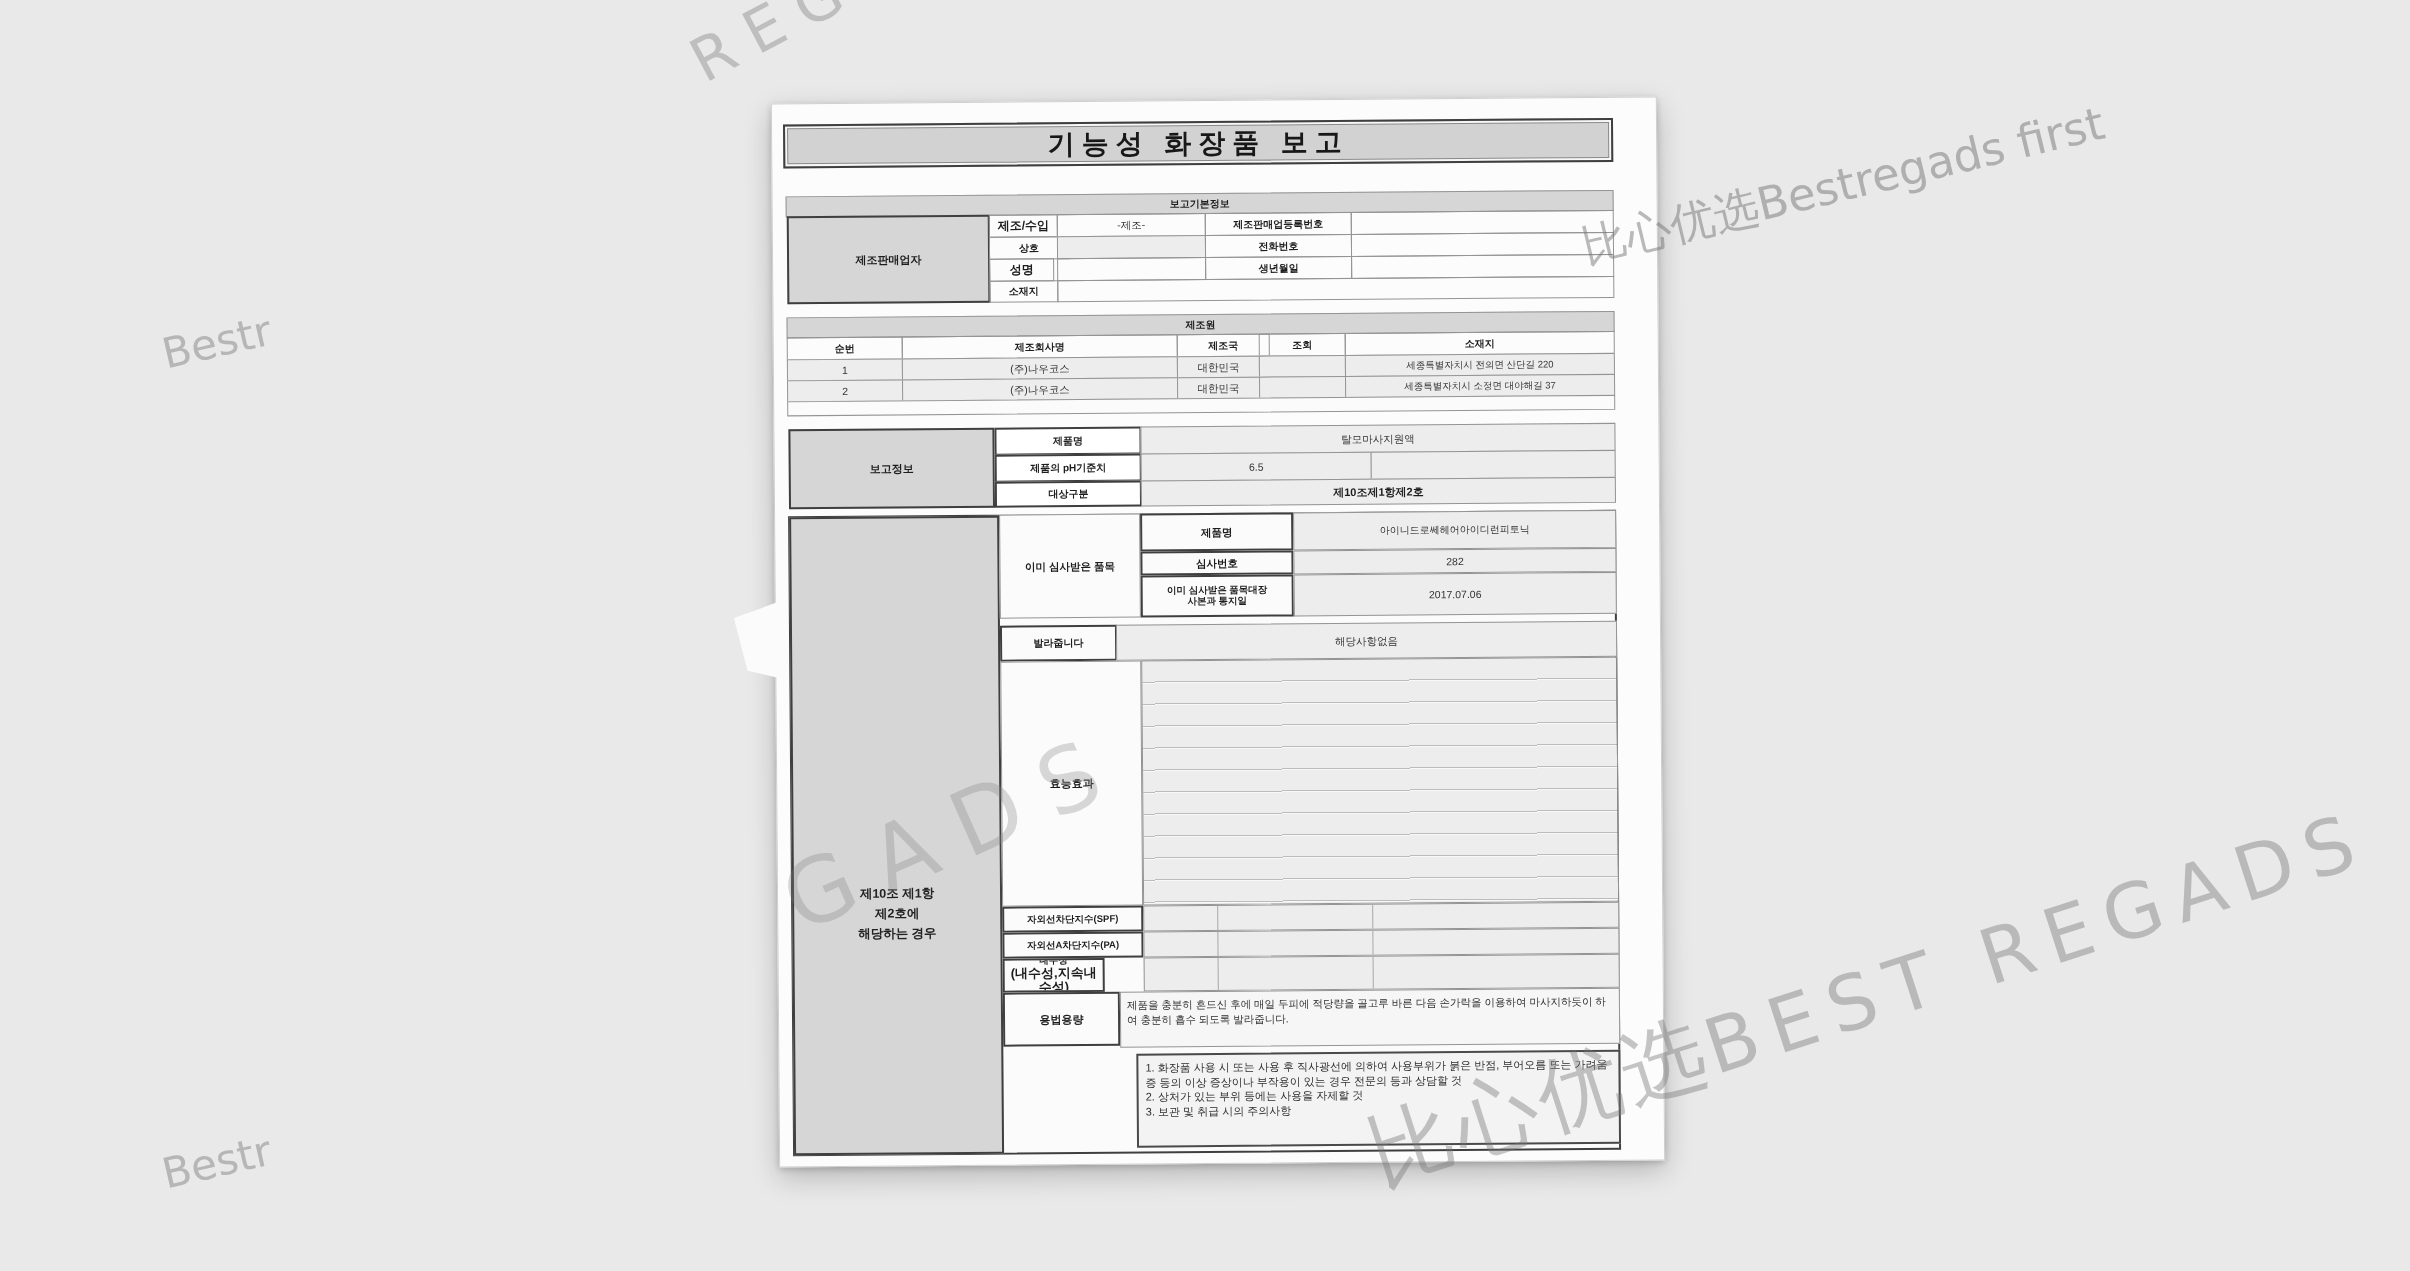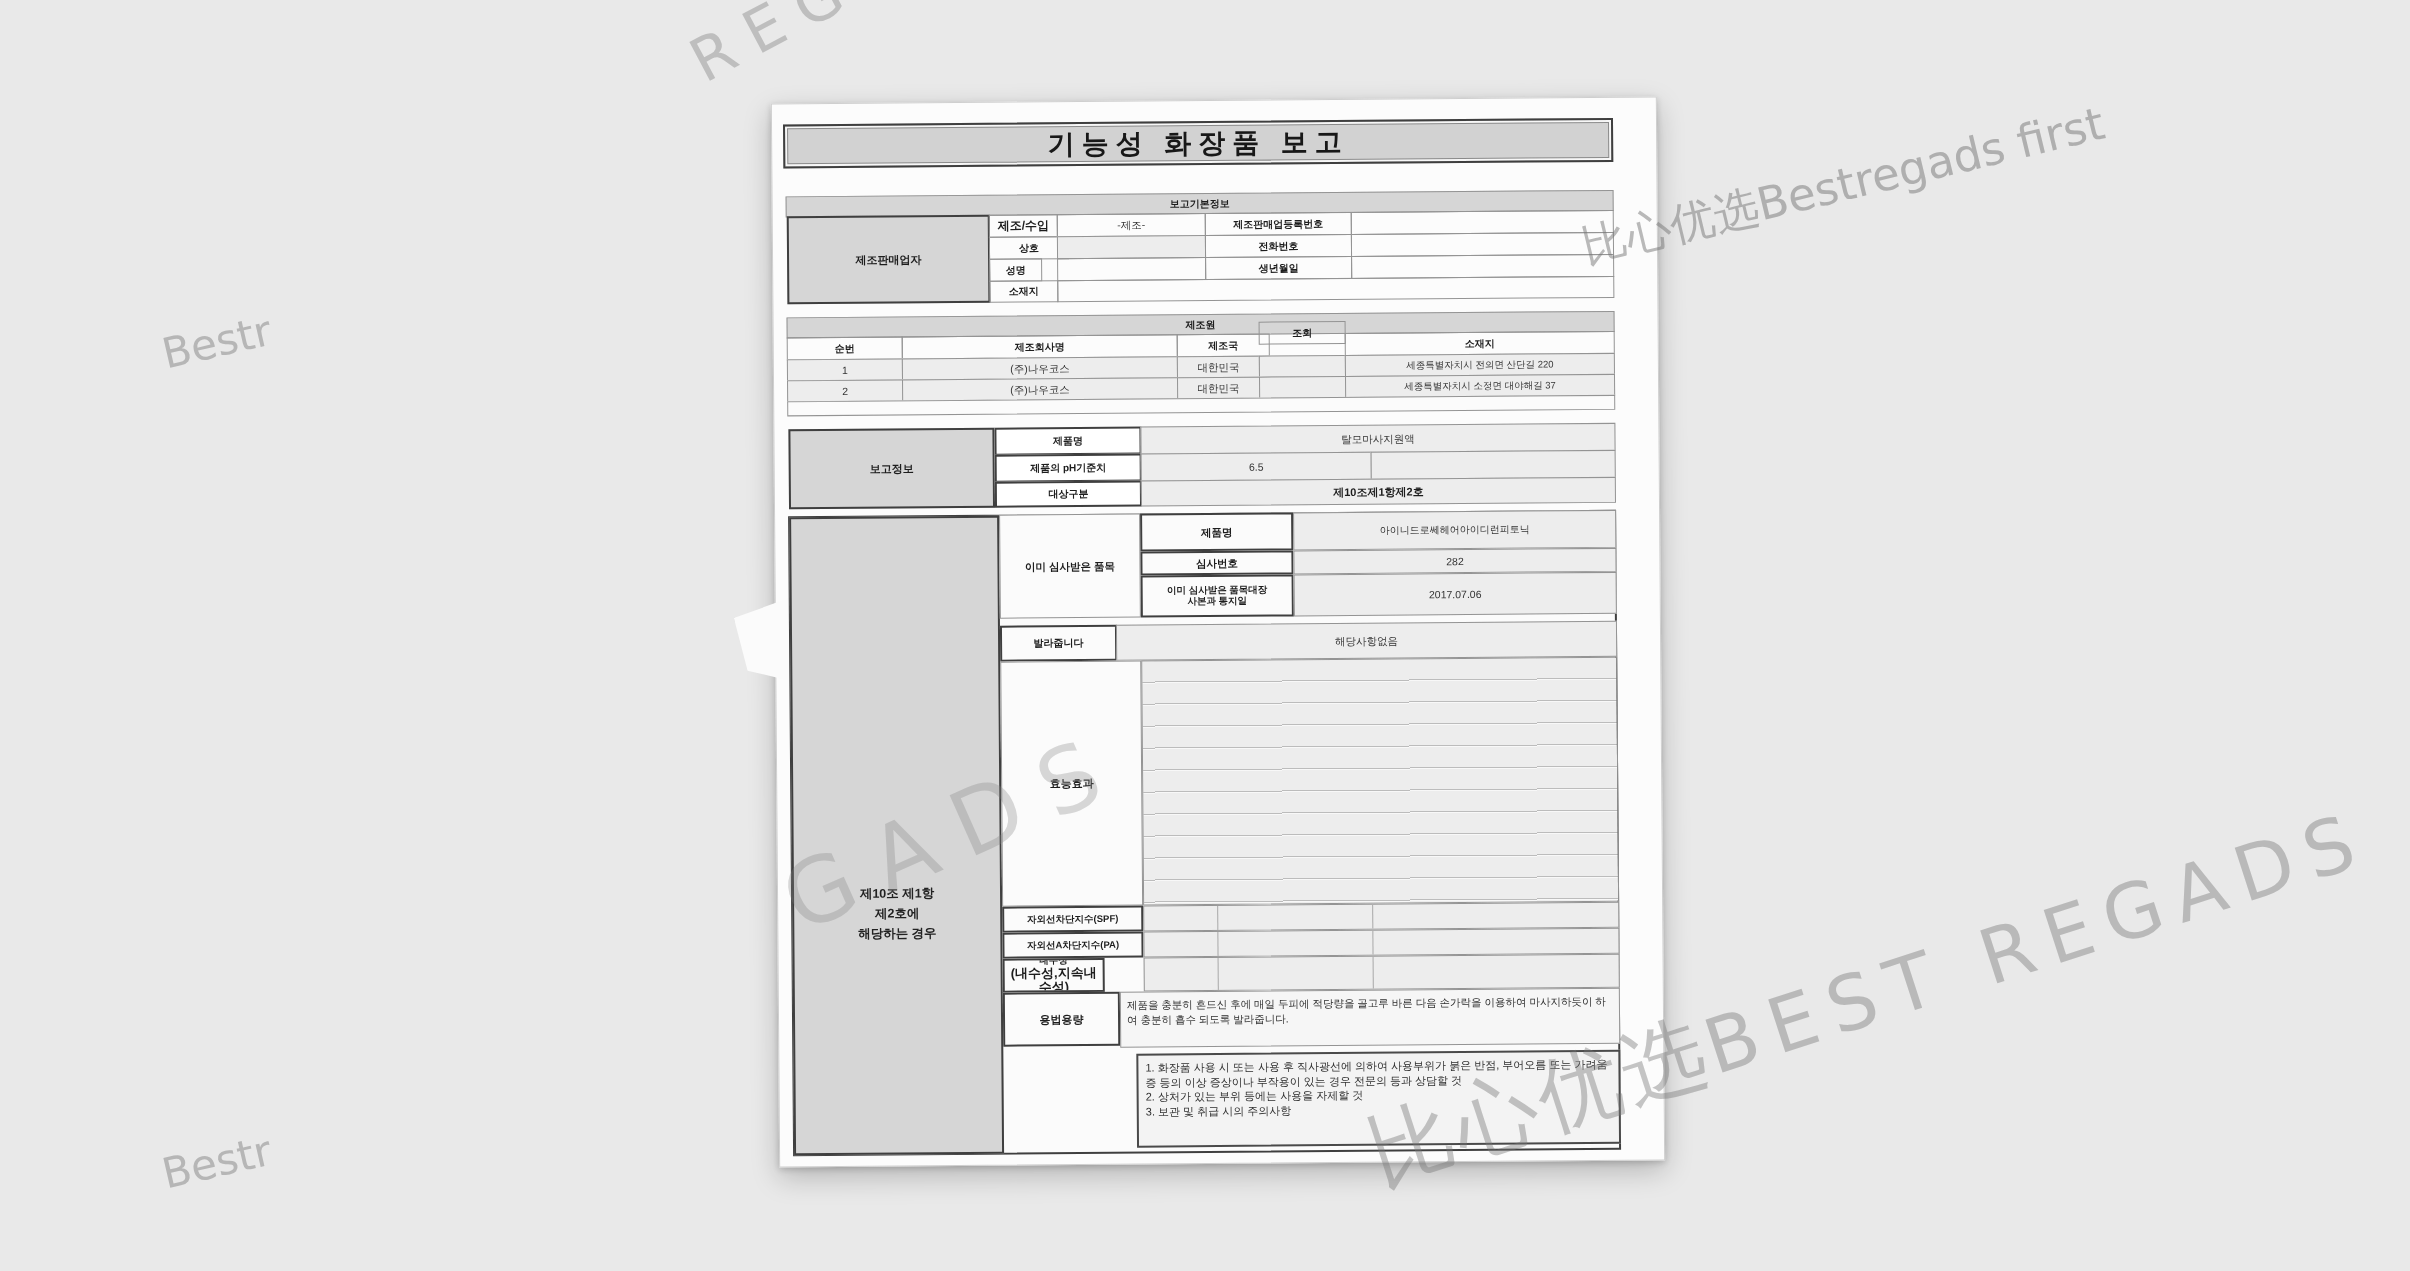--- a/index.html
+++ b/index.html
@@ -69,33 +69,33 @@
   <div class="cell" style="left:216px;top:112px;width:69px;height:23px;font-size:12px;">제조/수입</div>
   <div class="cell val" style="left:284px;top:112px;width:149px;height:23px;">-제조-</div>
   <div class="cell" style="left:432px;top:112px;width:147px;height:23px;font-size:10px;">제조판매업등록번호</div>
   <div class="cell val" style="left:578px;top:112px;width:263px;height:23px;"></div>
 
   <div class="cell" style="left:216px;top:134px;width:80px;height:23px;font-size:10px;">상호</div>
   <div class="cell val band" style="left:284px;top:134px;width:149px;height:23px;"></div>
   <div class="cell" style="left:432px;top:134px;width:147px;height:23px;font-size:10px;">전화번호</div>
   <div class="cell val" style="left:578px;top:134px;width:263px;height:23px;"></div>
 
-  <div class="cell" style="left:216px;top:156px;width:53px;height:23px;font-size:10px;">성명</div>
+  <div class="cell" style="left:216px;top:156px;width:65px;height:23px;font-size:12px;">성명</div>
   <div class="cell val" style="left:284px;top:156px;width:149px;height:23px;"></div>
   <div class="cell" style="left:432px;top:156px;width:147px;height:23px;font-size:10px;">생년월일</div>
   <div class="cell val" style="left:578px;top:156px;width:263px;height:23px;"></div>
 
   <div class="cell" style="left:216px;top:178px;width:69px;height:22px;font-size:10px;">소재지</div>
   <div class="cell val" style="left:284px;top:178px;width:557px;height:22px;"></div>
 
   <div class="cell fill" style="left:13px;top:213px;width:828px;height:21px;font-size:10px;">제조원</div>
   <div class="cell" style="left:13px;top:233px;width:116px;height:23px;font-size:10px;">순번</div>
   <div class="cell" style="left:128px;top:233px;width:276px;height:23px;font-size:10px;">제조회사명</div>
   <div class="cell" style="left:403px;top:233px;width:93px;height:23px;font-size:10px;">제조국</div>
-  <div class="cell" style="left:485px;top:221px;width:87px;height:23px;font-size:10px;">조회</div>
+  <div class="cell" style="left:485px;top:233px;width:87px;height:23px;font-size:10px;">조회</div>
   <div class="cell" style="left:571px;top:233px;width:270px;height:23px;font-size:10px;">소재지</div>
 
   <div class="cell val band" style="left:13px;top:255px;width:116px;height:22px;">1</div>
   <div class="cell val band" style="left:128px;top:255px;width:276px;height:22px;">(주)나우코스</div>
   <div class="cell val band" style="left:403px;top:255px;width:83px;height:22px;">대한민국</div>
   <div class="cell val band" style="left:485px;top:255px;width:87px;height:22px;"></div>
   <div class="cell val band tiny" style="left:571px;top:255px;width:270px;height:22px;">세종특별자치시 전의면 산단길 220</div>
 
   <div class="cell val band" style="left:13px;top:276px;width:116px;height:22px;">2</div>
   <div class="cell val band" style="left:128px;top:276px;width:276px;height:22px;">(주)나우코스</div>

